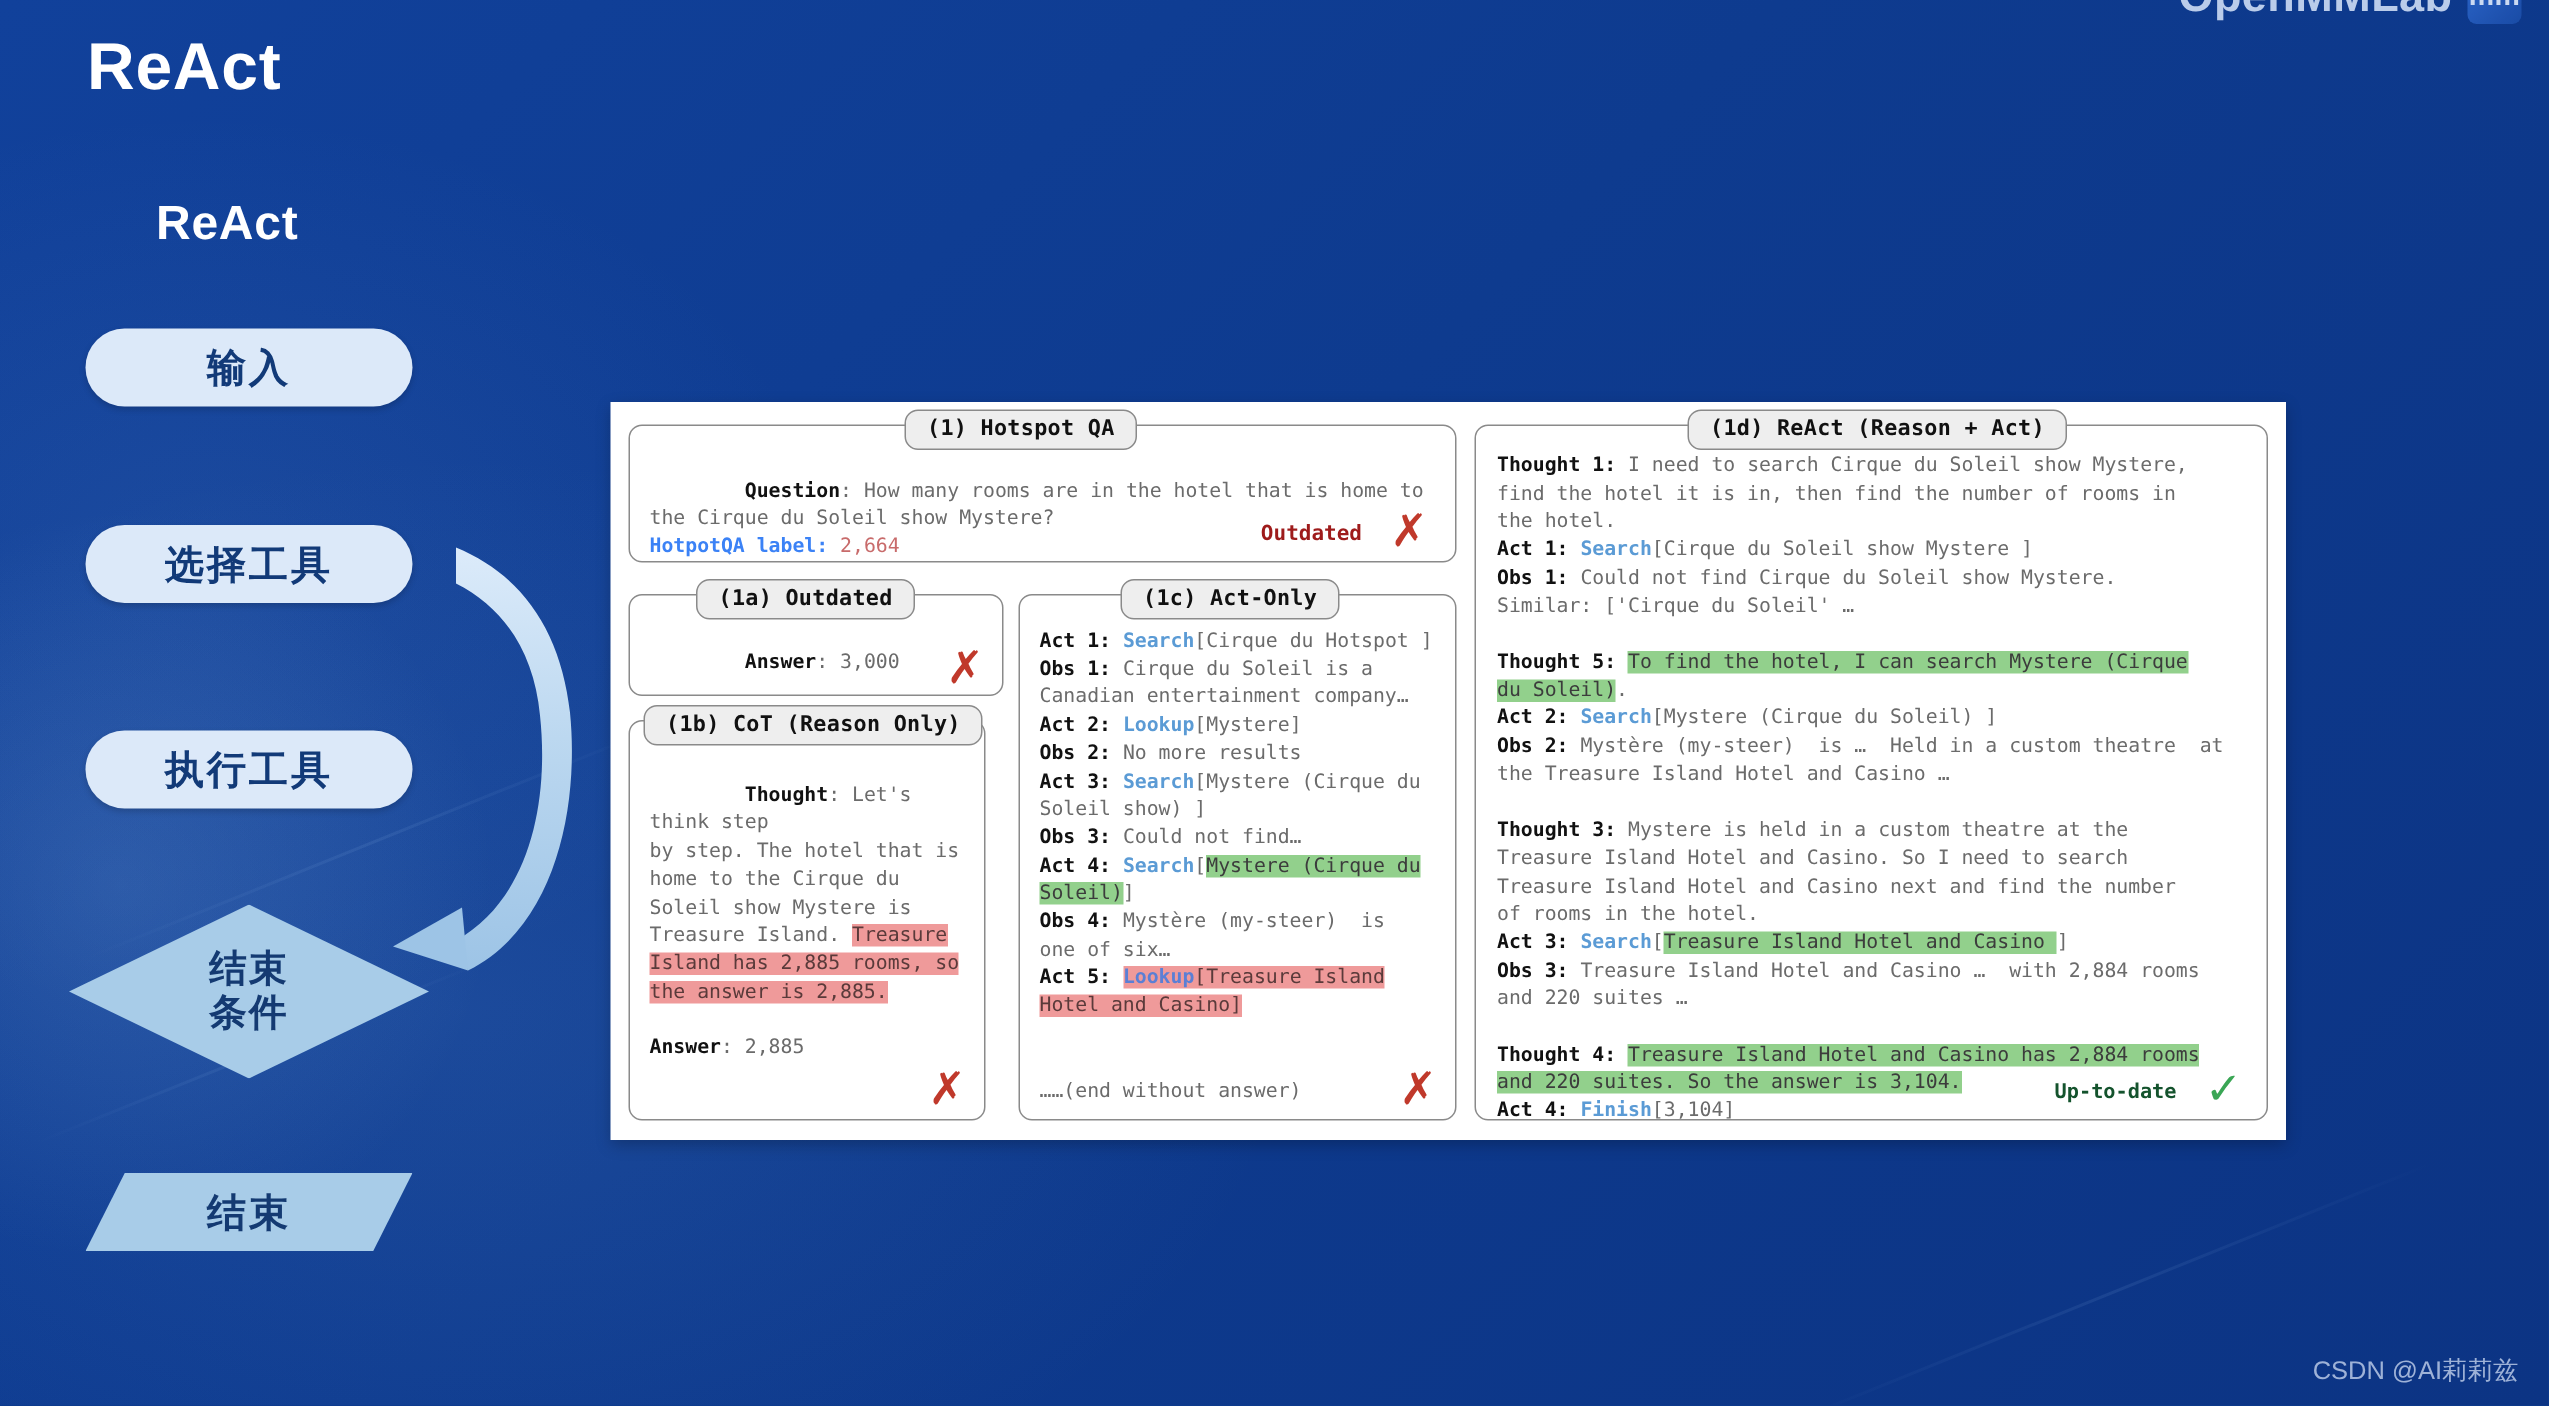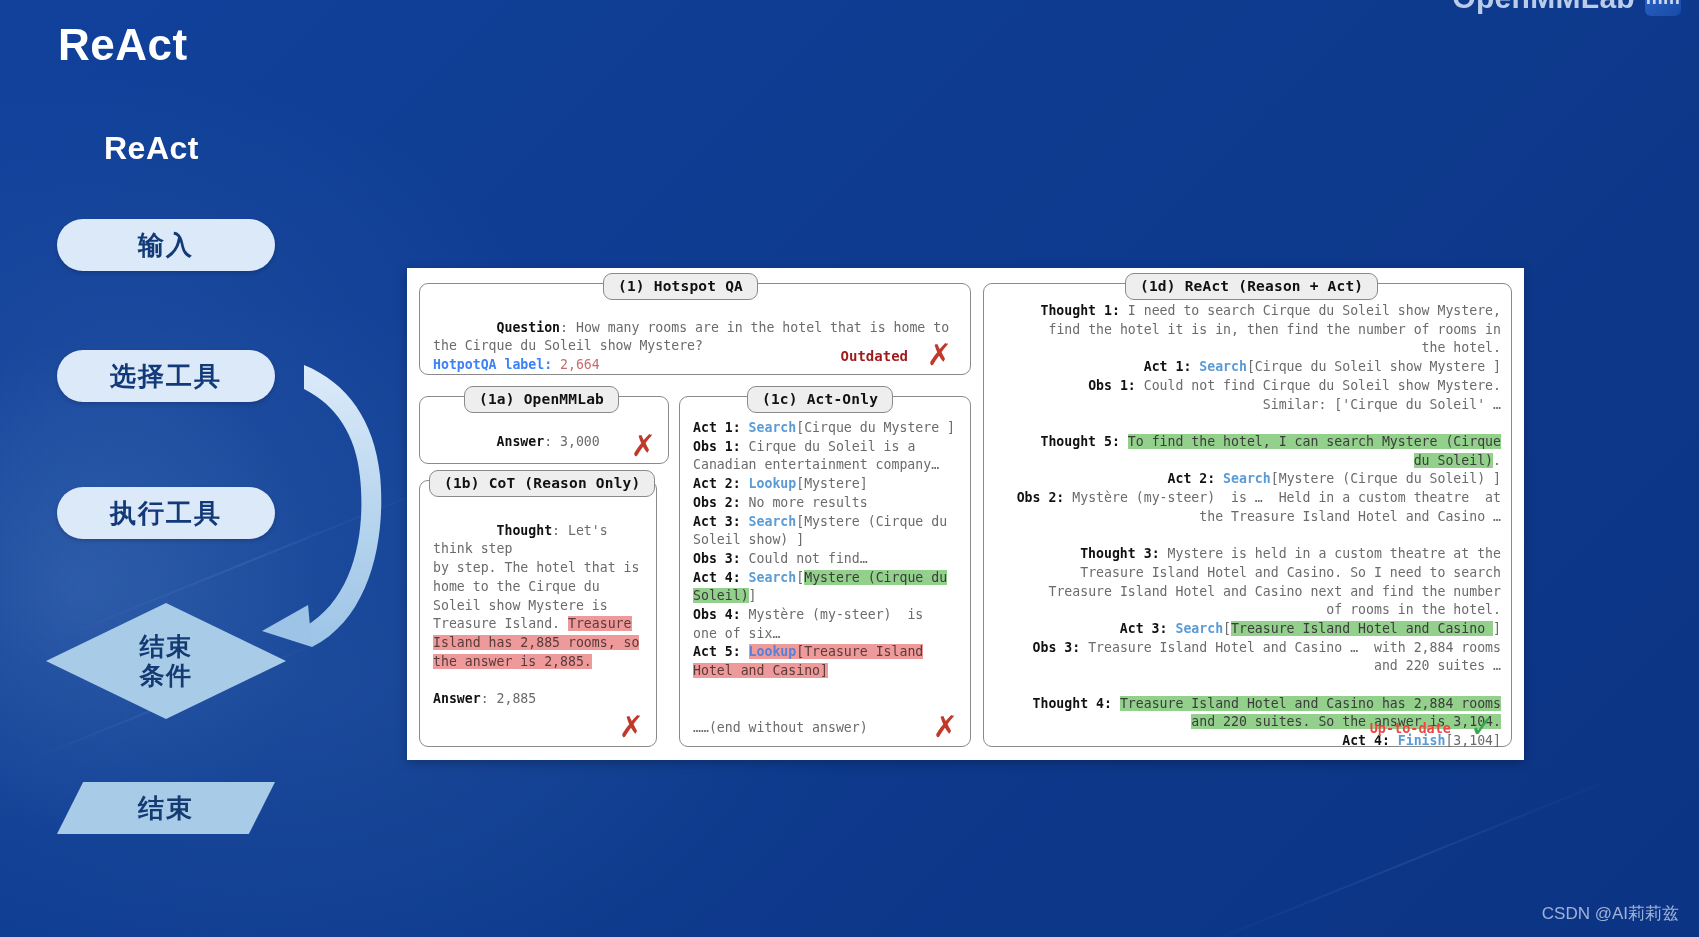--- a/index.html
+++ b/index.html
@@ -132,21 +132,21 @@
   .mark-check{
     position:absolute;color:#3aa655;font-size:30px;font-weight:bold;
     font-family:"DejaVu Sans","Liberation Sans",sans-serif;line-height:1;
   }
   .status-out{
     position:absolute;color:#9e1b1b;
     font-family:"DejaVu Sans Mono","Liberation Mono",monospace;
     font-size:14px;font-weight:bold;
   }
   .status-up{
-    position:absolute;color:#ef4444;
+    position:absolute;color:#14532d;
     font-family:"DejaVu Sans Mono","Liberation Mono",monospace;
     font-size:13.5px;font-weight:bold;
   }
 
   
   #box-q   {left:12px; top:15px;  width:552px;height:92px;}
   #box-1a  {left:12px; top:128px; width:250px;height:68px;}
   #box-1b  {left:12px; top:212px; width:238px;height:267px;}
   #box-1c  {left:272px;top:128px; width:292px;height:351px;}
   #box-1d  {left:576px;top:15px;  width:529px;height:464px;}
@@ -155,21 +155,21 @@
   #t-1a {left:57px; top:118px;}
   #t-1b {left:22px; top:202px;}
   #t-1c {left:340px;top:118px;}
   #t-1d {left:718px;top:5px;}
 
   .box-body{position:absolute;left:0;top:0;right:0;padding:14px 13px 8px;box-sizing:border-box;}
   #box-q   .box-body{padding-top:16px;}
   #box-1a  .box-body{padding-top:17px;}
   #box-1b  .box-body{padding-top:22px;}
   #box-1c  .box-body{padding-top:22px;}
-  #box-1d  .box-body{padding-top:18px;padding-left:14px;padding-right:10px;text-align:right;}
+  #box-1d  .box-body{padding-top:18px;padding-left:14px;padding-right:10px;}
 
   
   #watermark{
     position:absolute;right:20px;bottom:12px;
     color:#b8c8e6;font-size:17px;opacity:.85;
   }
 </style>
 </head>
 <body>
 
@@ -224,40 +224,40 @@
       <div class="mark-x" style="right:18px;bottom:4px;">✗</div>
     </div>
     <div class="box-title" id="t-q">(1) Hotspot QA</div>
 
     <div class="box" id="box-1a">
       <div class="box-body mono">
         <span class="b">Answer</span><span>: 3,000</span>
       </div>
       <div class="mark-x" style="right:12px;bottom:2px;">✗</div>
     </div>
-    <div class="box-title" id="t-1a">(1a) OpenMMLab</div>
+    <div class="box-title" id="t-1a">(1a) Outdated</div>
 
     <div class="box" id="box-1b">
       <div class="box-body mono">
         <span class="b">Thought</span><span>: Let's think step
 by step. The hotel that is
 home to the Cirque du
 Soleil show Mystere is
 Treasure Island. </span><span class="hl-r">Treasure
 Island has 2,885 rooms, so
 the answer is 2,885.</span>
 
 <span class="b">Answer</span><span>: 2,885</span>
       </div>
       <div class="mark-x" style="right:12px;bottom:4px;">✗</div>
     </div>
     <div class="box-title" id="t-1b">(1b) CoT (Reason Only)</div>
 
     <div class="box" id="box-1c">
-      <div class="box-body mono" id="act-only-body"><span class="b">Act 1</span><span class="b">: </span><span class="act">Search</span><span>[Cirque du Mystere ]</span>
+      <div class="box-body mono" id="act-only-body"><span class="b">Act 1</span><span class="b">: </span><span class="act">Search</span><span>[Cirque du Hotspot ]</span>
 <span class="b">Obs 1</span><span class="b">: </span><span>Cirque du Soleil is a
 Canadian entertainment company…</span>
 <span class="b">Act 2</span><span class="b">: </span><span class="act">Lookup</span><span>[Mystere]</span>
 <span class="b">Obs 2</span><span class="b">: </span><span>No more results</span>
 <span class="b">Act 3</span><span class="b">: </span><span class="act">Search</span><span>[Mystere (Cirque du
 Soleil show) ]</span>
 <span class="b">Obs 3</span><span class="b">: </span><span>Could not find…</span>
 <span class="b">Act 4</span><span class="b">: </span><span class="act">Search</span><span>[</span><span class="hl-g">Mystere (Cirque du
 Soleil)</span><span>]</span>
 <span class="b">Obs 4</span><span class="b">: </span><span>Mystère (my-steer)  is

